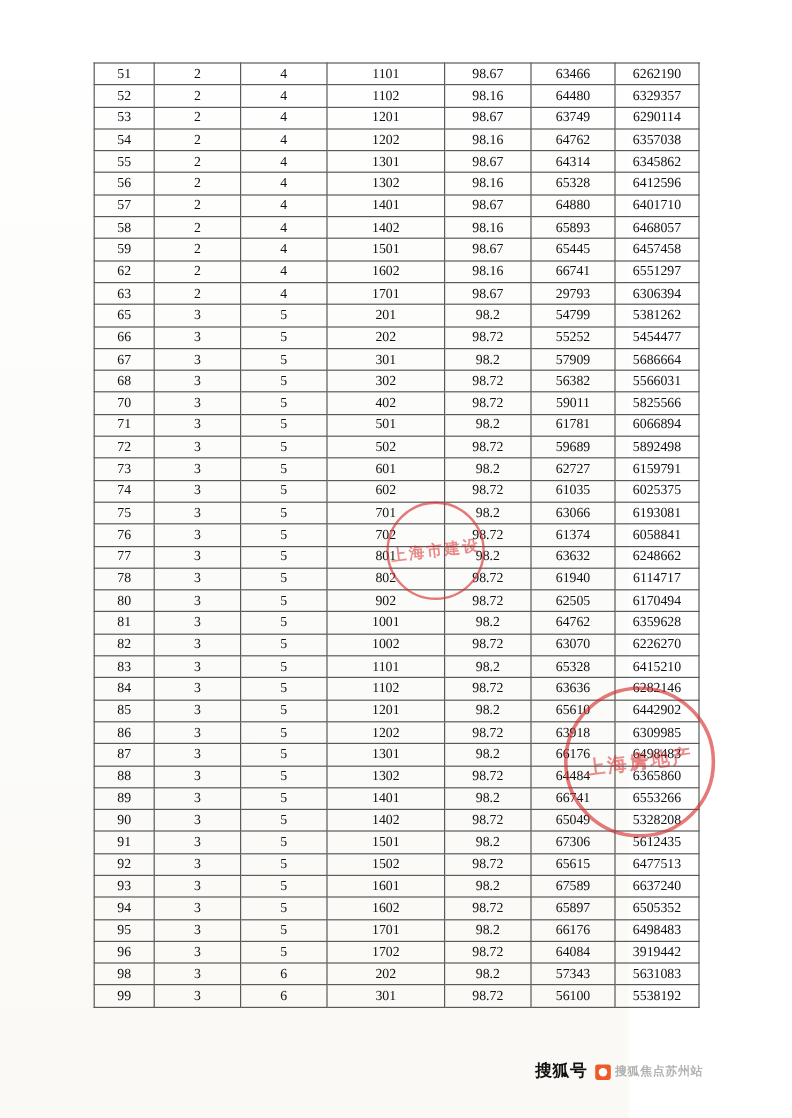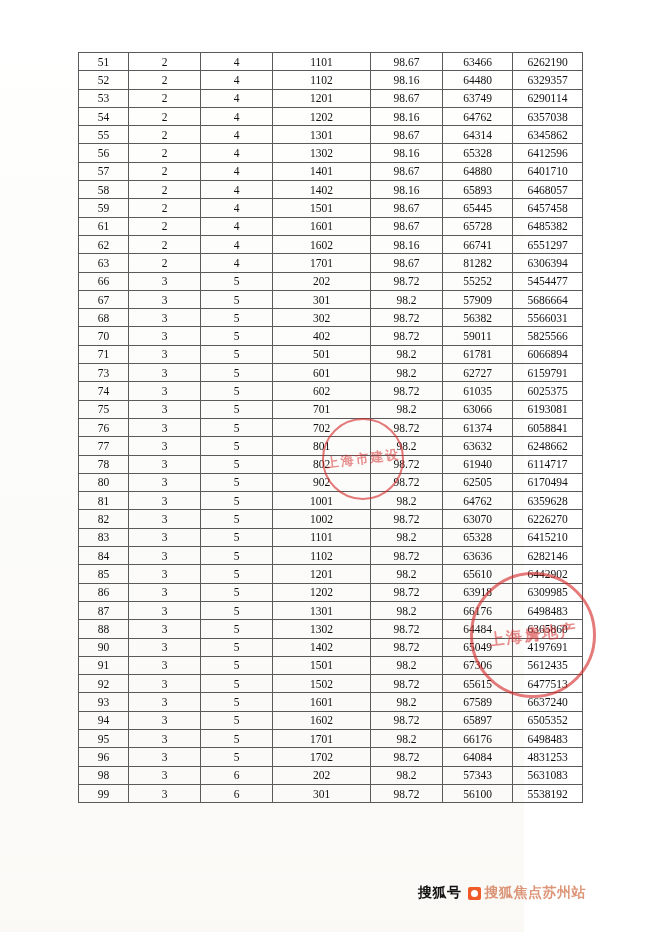--- a/index.html
+++ b/index.html
@@ -128,23 +128,23 @@
     gap: 6px;
     font-family: "Liberation Sans", sans-serif;
   }
   .brand-primary {
     font-size: 14px;
     font-weight: bold;
     color: #111;
     letter-spacing: 0.5px;
   }
   .brand-ghost {
-    font-size: 14px;
+    font-size: 10px;
     font-weight: bold;
-    color: #c2410c;
+    color: #737373;
     opacity: 0.55;
     letter-spacing: 0.5px;
     margin-left: -2px;
   }
   .brand-dot {
     width: 13px;
     height: 13px;
     background: #f05a28;
     border-radius: 2px;
     display: inline-block;
@@ -252,45 +252,45 @@
           <tr>
             <td>59</td>
             <td>2</td>
             <td>4</td>
             <td>1501</td>
             <td>98.67</td>
             <td class="num-blue">65445</td>
             <td class="num-blue">6457458</td>
           </tr>
           <tr>
-            <td>61</td>
-            <td>2</td>
-            <td>4</td>
-            <td>1601</td>
-            <td>98.67</td>
-            <td class="num-blue">65728</td>
-            <td class="num-blue">6485382</td>
-          </tr>
-          <tr>
             <td>62</td>
             <td>2</td>
             <td>4</td>
             <td>1602</td>
             <td>98.16</td>
             <td class="num-blue">66741</td>
             <td class="num-blue">6551297</td>
           </tr>
           <tr>
             <td>63</td>
             <td>2</td>
             <td>4</td>
             <td>1701</td>
             <td>98.67</td>
-            <td class="num-blue">81282</td>
+            <td class="num-blue">29793</td>
             <td class="num-blue">6306394</td>
+          </tr>
+          <tr>
+            <td>65</td>
+            <td>3</td>
+            <td>5</td>
+            <td>201</td>
+            <td>98.2</td>
+            <td class="num-blue">54799</td>
+            <td class="num-blue">5381262</td>
           </tr>
           <tr>
             <td>66</td>
             <td>3</td>
             <td>5</td>
             <td>202</td>
             <td>98.72</td>
             <td class="num-blue">55252</td>
             <td class="num-blue">5454477</td>
           </tr>
@@ -324,20 +324,29 @@
           <tr>
             <td>71</td>
             <td>3</td>
             <td>5</td>
             <td>501</td>
             <td>98.2</td>
             <td class="num-blue">61781</td>
             <td class="num-blue">6066894</td>
           </tr>
           <tr>
+            <td>72</td>
+            <td>3</td>
+            <td>5</td>
+            <td>502</td>
+            <td>98.72</td>
+            <td class="num-blue">59689</td>
+            <td class="num-blue">5892498</td>
+          </tr>
+          <tr>
             <td>73</td>
             <td>3</td>
             <td>5</td>
             <td>601</td>
             <td>98.2</td>
             <td class="num-blue">62727</td>
             <td class="num-blue">6159791</td>
           </tr>
           <tr>
             <td>74</td>
@@ -459,27 +468,36 @@
           <tr>
             <td>88</td>
             <td>3</td>
             <td>5</td>
             <td>1302</td>
             <td>98.72</td>
             <td class="num-blue">64484</td>
             <td class="num-blue">6365860</td>
           </tr>
           <tr>
+            <td>89</td>
+            <td>3</td>
+            <td>5</td>
+            <td>1401</td>
+            <td>98.2</td>
+            <td class="num-blue">66741</td>
+            <td class="num-blue">6553266</td>
+          </tr>
+          <tr>
             <td>90</td>
             <td>3</td>
             <td>5</td>
             <td>1402</td>
             <td>98.72</td>
             <td class="num-blue">65049</td>
-            <td class="num-blue">4197691</td>
+            <td class="num-blue">5328208</td>
           </tr>
           <tr>
             <td>91</td>
             <td>3</td>
             <td>5</td>
             <td>1501</td>
             <td>98.2</td>
             <td class="num-blue">67306</td>
             <td class="num-blue">5612435</td>
           </tr>
@@ -519,21 +537,21 @@
             <td class="num-blue">66176</td>
             <td class="num-blue">6498483</td>
           </tr>
           <tr>
             <td>96</td>
             <td>3</td>
             <td>5</td>
             <td>1702</td>
             <td>98.72</td>
             <td class="num-blue">64084</td>
-            <td class="num-blue">4831253</td>
+            <td class="num-blue">3919442</td>
           </tr>
           <tr>
             <td>98</td>
             <td>3</td>
             <td>6</td>
             <td>202</td>
             <td>98.2</td>
             <td class="num-blue">57343</td>
             <td class="num-blue">5631083</td>
           </tr>

